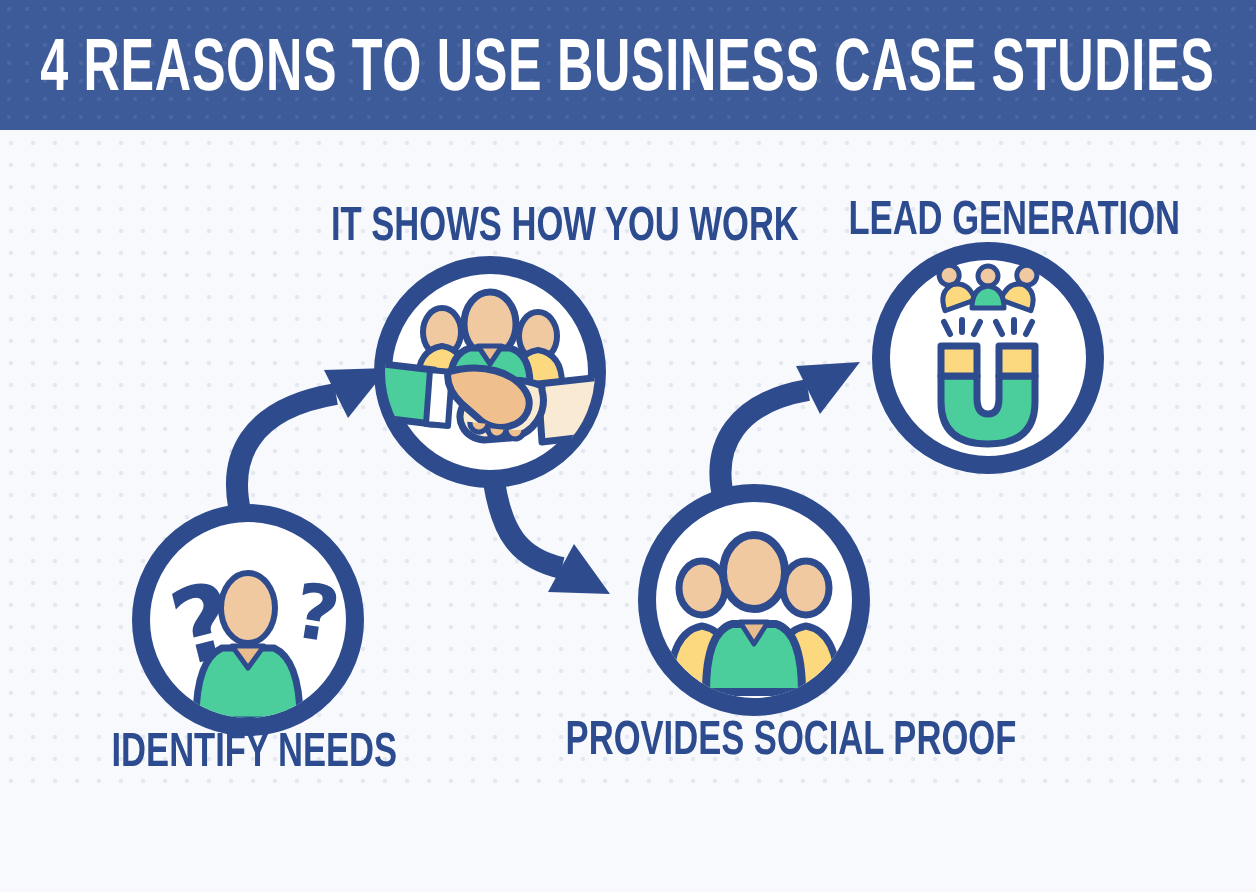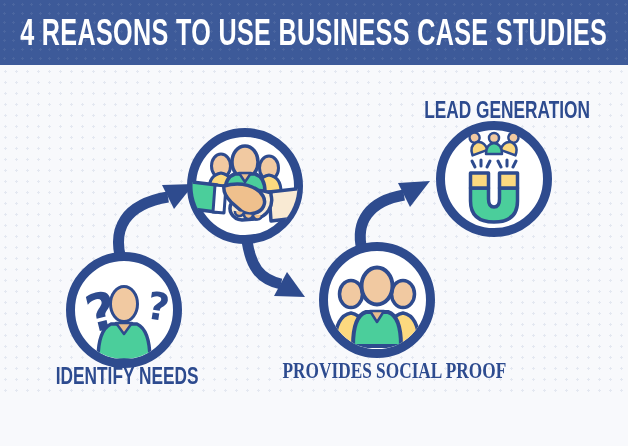--- a/index.html
+++ b/index.html
@@ -29,21 +29,21 @@
   .arrows{position:absolute;left:0;top:0;}
   .step-icon{position:absolute;width:120px;height:120px;}
   .step-label{
     position:absolute;width:260px;text-align:center;
     color:#2d4b8f;font-weight:bold;font-size:24px;line-height:1;
     white-space:nowrap;
   }
   .step-label span{display:inline-block;transform:scaleX(0.72);}
   .lbl1{left:-3px;top:364px;}
   .lbl2{left:120px;top:101px;}
-  .lbl3{left:239px;top:358px;font-family:Liberation Serif, serif;}
+  .lbl3{left:239px;top:358px;}
   .lbl4{left:362px;top:98px;text-align:right;}
   .ic1{left:64px;top:250px;}
   .ic2{left:185px;top:126px;}
   .ic3{left:317px;top:240px;}
   .ic4{left:434px;top:119px;}
 </style>
 </head>
 <body>
 
 <div class="canvas">
@@ -77,20 +77,23 @@
       <text x="84" y="70" font-size="38" font-weight="bold" fill="#2e4b8e" font-family="DejaVu Sans, sans-serif" transform="rotate(9 96 52)">?</text>
       <ellipse cx="60" cy="54" rx="13.5" ry="17.5" fill="#f1c9a1" stroke="#2e4b8e" stroke-width="3"></ellipse>
       <path d="M34 110 Q34 80 47 74 L73 74 Q86 80 86 110 Z" fill="#4bce9b" stroke="#2e4b8e" stroke-width="3.5" stroke-linejoin="round"></path>
       <path d="M52 73 L60 84 L68 73 Z" fill="#e9bc8d" stroke="#2e4b8e" stroke-width="2.5" stroke-linejoin="round"></path>
     </g>
   </svg>
   <div class="step-label lbl1">
     <span>IDENTIFY NEEDS</span>
   </div>
 
+  <div class="step-label lbl2">
+    <span>IT SHOWS HOW YOU WORK</span>
+  </div>
   <svg class="step-icon ic2" viewBox="0 0 120 120">
     <defs>
         <clipPath id="clip2">
           <circle cx="60" cy="60" r="52.5"></circle>
         </clipPath>
       </defs>
     <circle cx="60" cy="60" r="53.5" fill="#ffffff" stroke="#2e4b8e" stroke-width="9"></circle>
     <g clip-path="url(#clip2)" stroke="#2e4b8e" stroke-linejoin="round">
 
       <ellipse cx="36" cy="40" rx="9.5" ry="12" fill="#f1c9a1" stroke-width="3"></ellipse>

